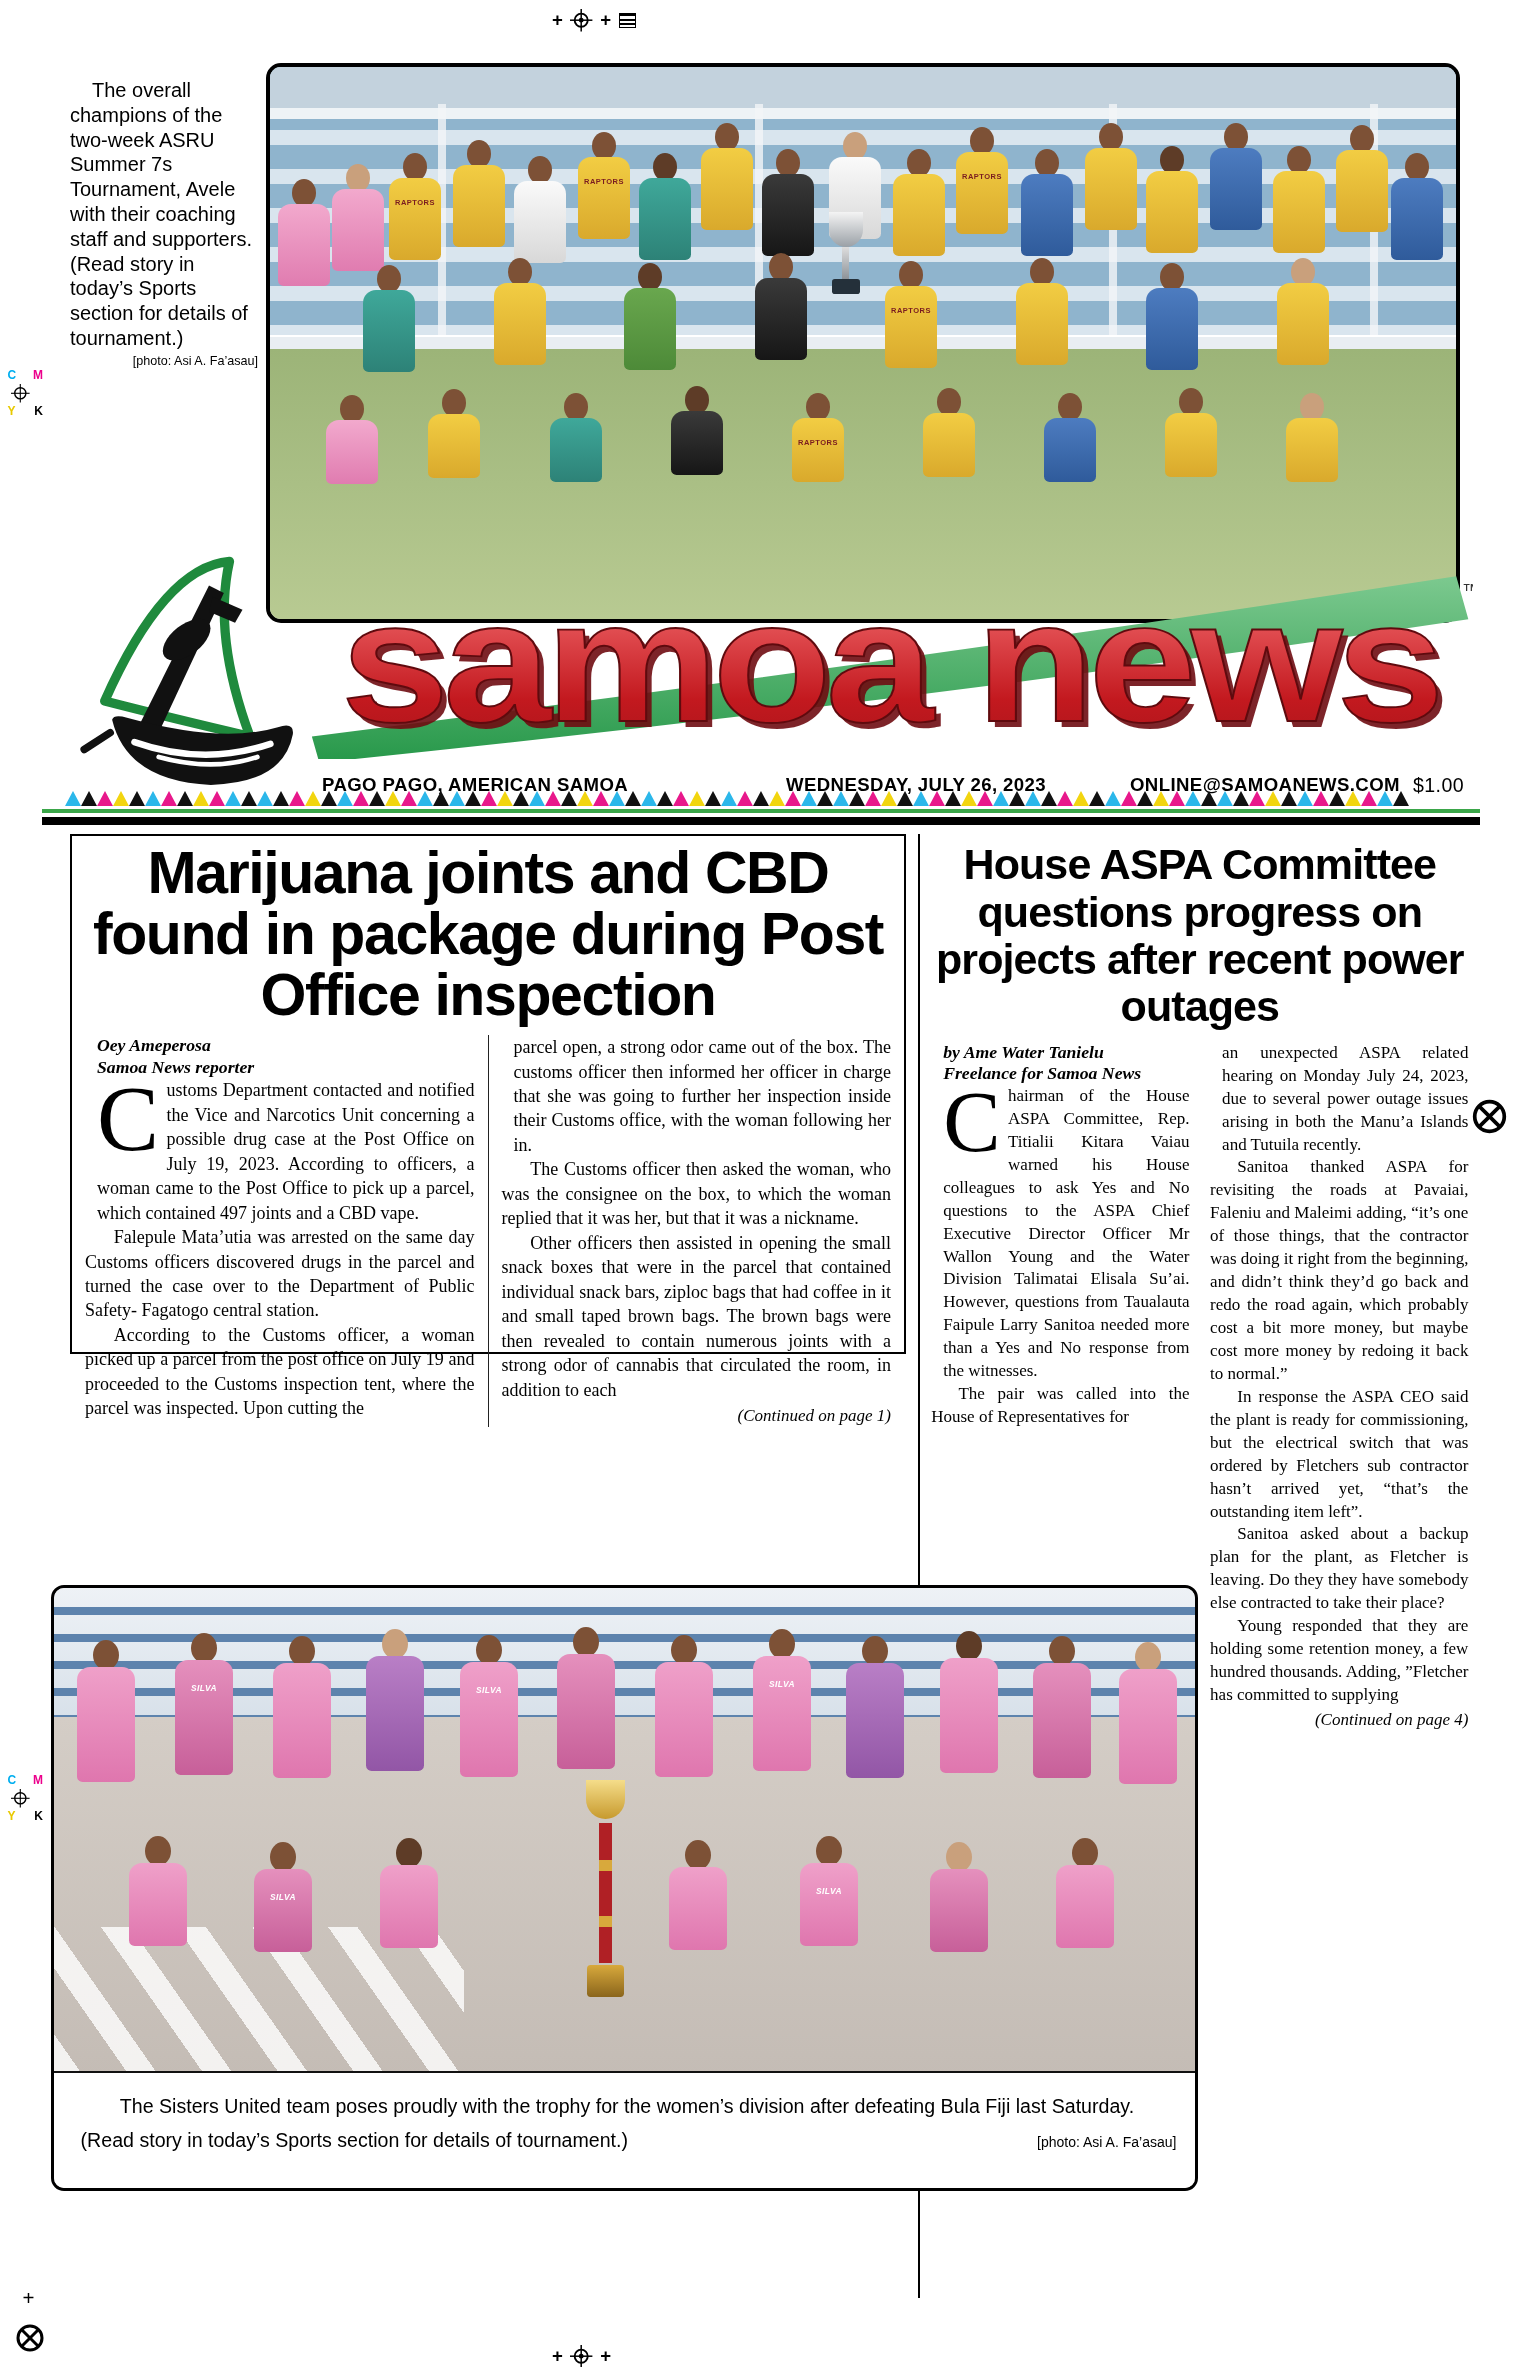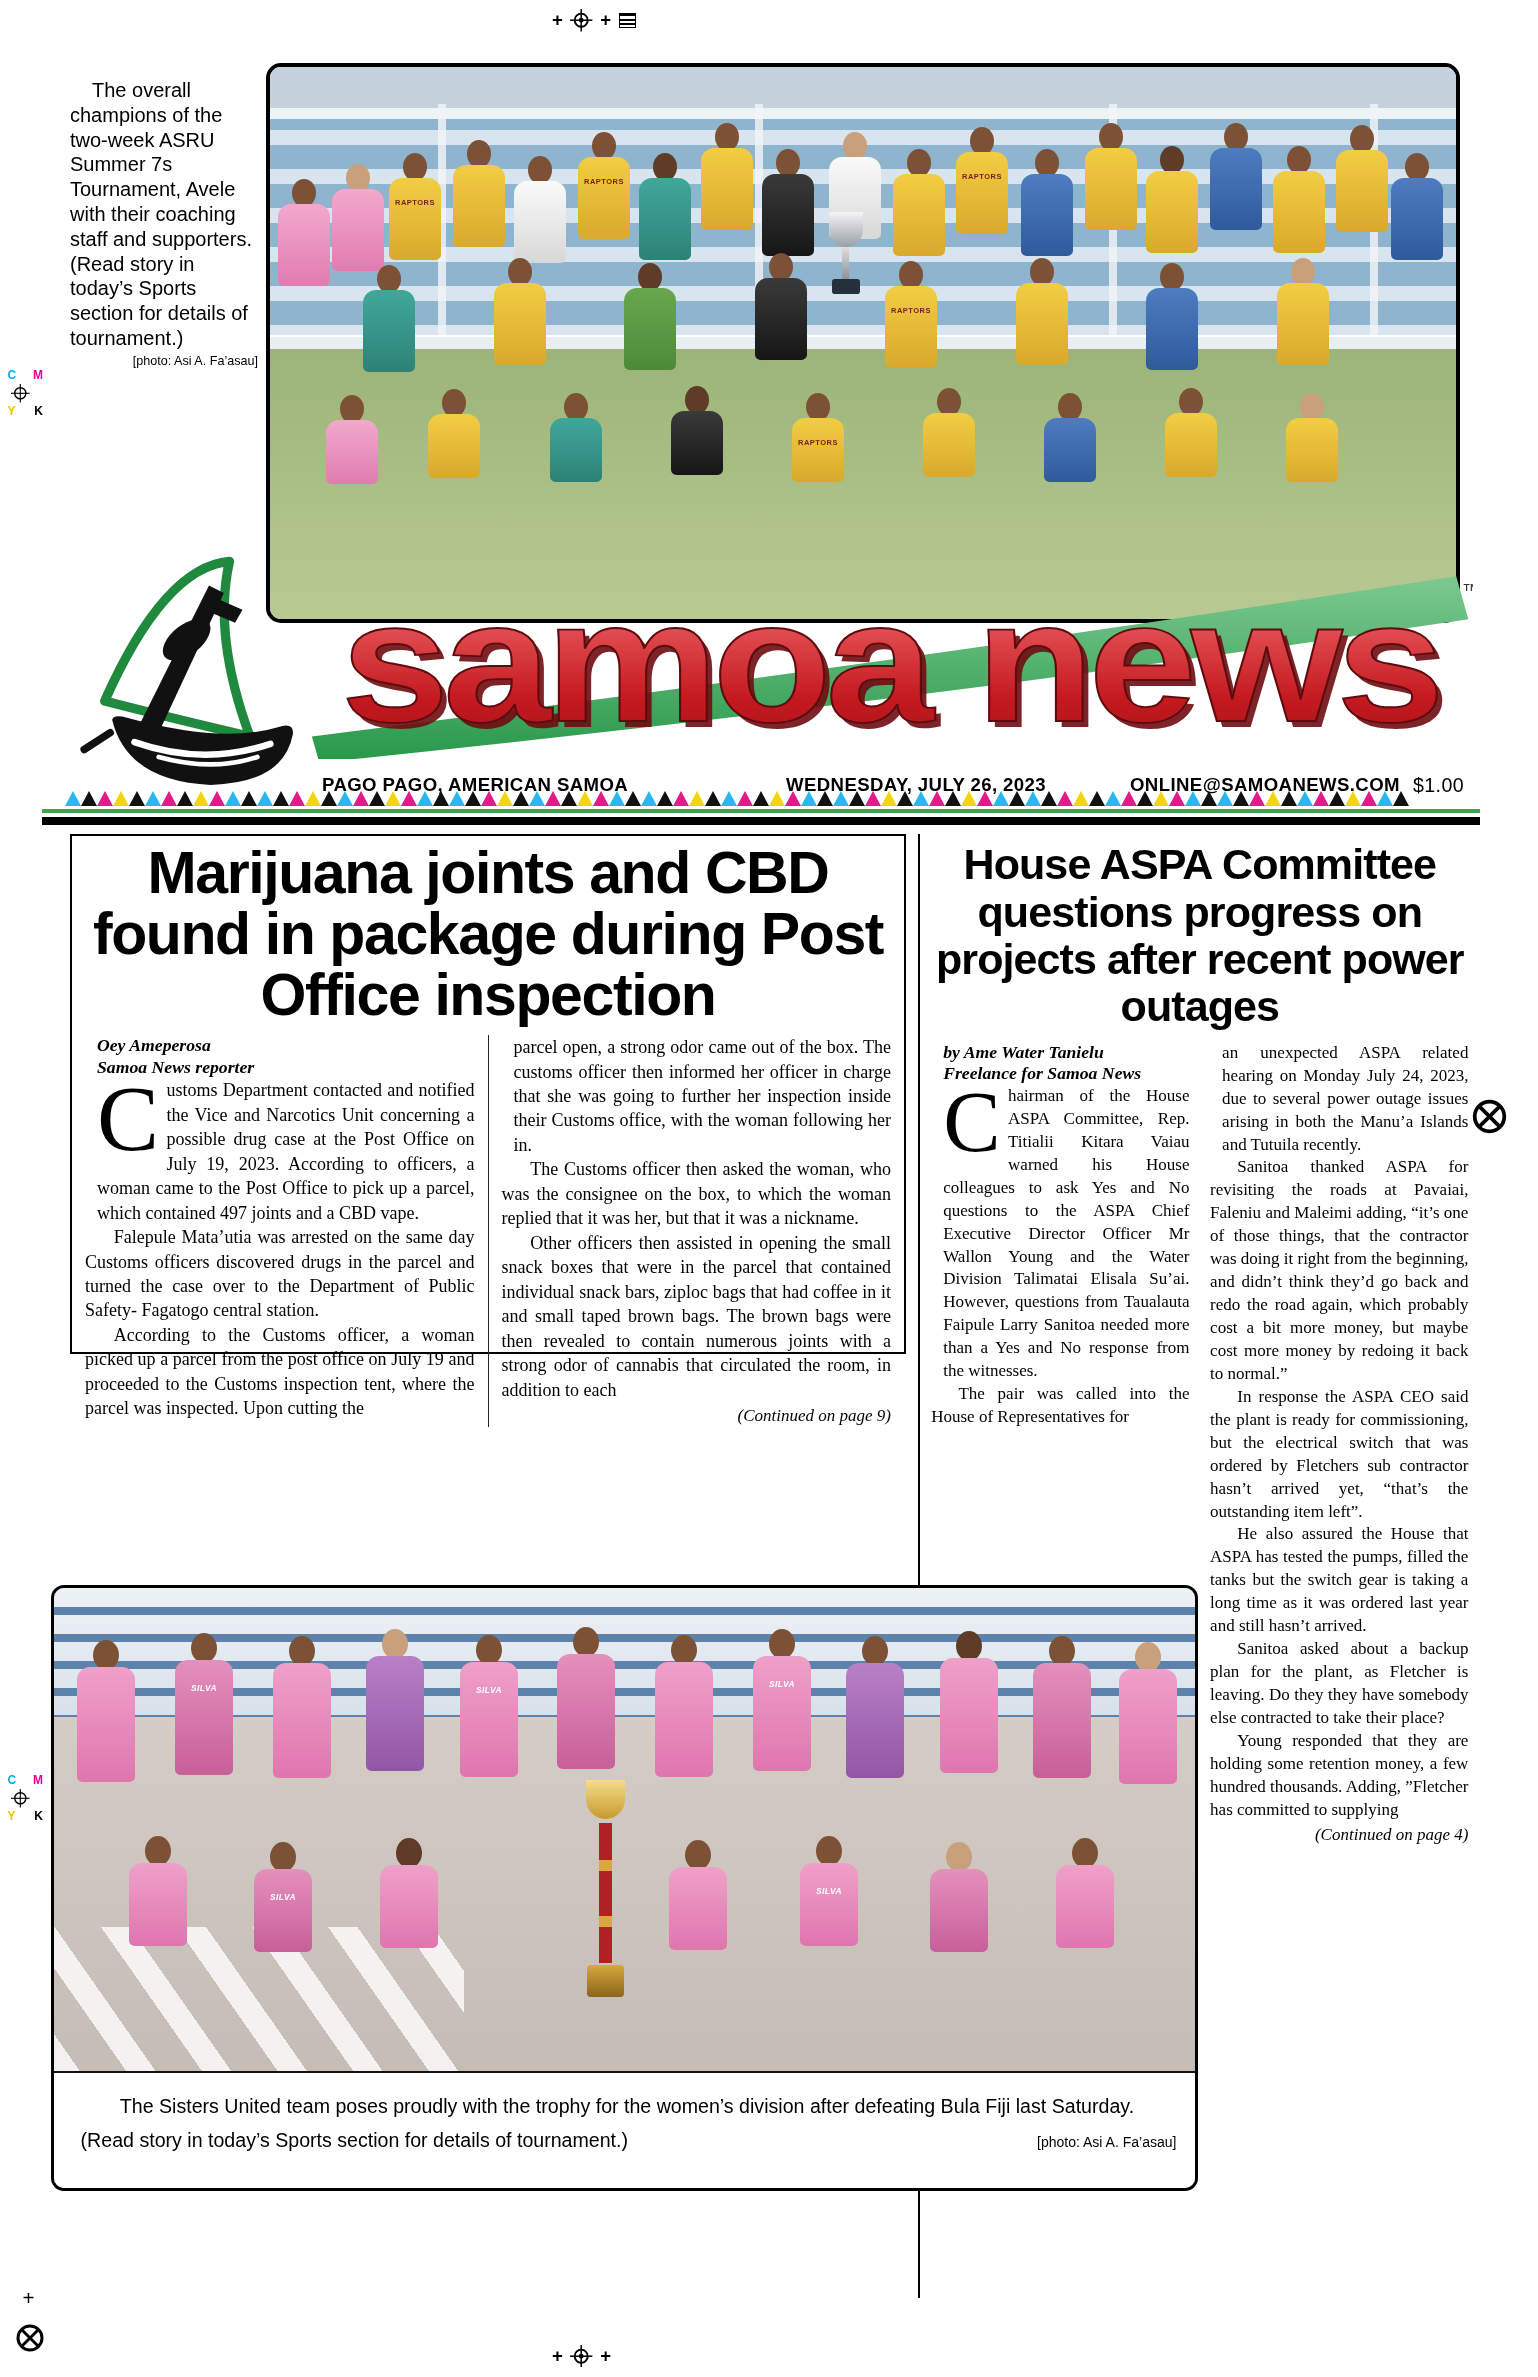--- a/index.html
+++ b/index.html
@@ -374,41 +374,40 @@
           <span>Samoa News reporter</span>
         </p>
         <p class="lead"><span class="dropcap">C</span><span>ustoms Department contacted and notified the Vice and Narcotics Unit concerning a possible drug case at the Post Office on July 19, 2023. According to officers, a woman came to the Post Office to pick up a parcel, which contained 497 joints and a CBD vape.</span></p>
         <p>Falepule Mata’utia was arrested on the same day Customs officers discovered drugs in the parcel and turned the case over to the Department of Public Safety- Fagatogo central station.</p>
         <p>According to the Customs officer, a woman picked up a parcel from the post office on July 19 and proceeded to the Customs inspection tent, where the parcel was inspected. Upon cutting the</p>
       </div>
       <div class="col">
         <p class="lead">parcel open, a strong odor came out of the box. The customs officer then informed her officer in charge that she was going to further her inspection inside their Customs office, with the woman following her in.</p>
         <p>The Customs officer then asked the woman, who was the consignee on the box, to which the woman replied that it was her, but that it was a nickname.</p>
         <p>Other officers then assisted in opening the small snack boxes that were in the parcel that contained individual snack bars, ziploc bags that had coffee in it and small taped brown bags. The brown bags were then revealed to contain numerous joints with a strong odor of cannabis that circulated the room, in addition to each</p>
-        <p class="continued">(Continued on page 9)</p>
+        <p class="continued">(Continued on page 1)</p>
       </div>
     </div>
   </div>
 
   <div class="art2">
     <h1>House ASPA Committee questions progress on projects after recent power outages</h1>
     <div class="artbody cols2">
       <div class="col first">
         <p class="byline lead">
           <span>by Ame Water Tanielu</span><br>
           <span>Freelance for Samoa News</span>
         </p>
         <p class="lead"><span class="dropcap">C</span><span>hairman of the House ASPA Committee, Rep. Titialii Kitara Vaiau warned his House colleagues to ask Yes and No questions to the ASPA Chief Executive Director Officer Mr Wallon Young and the Water Division Talimatai Elisala Su’ai. However, questions from Taualauta Faipule Larry Sanitoa needed more than a Yes and No response from the witnesses.</span></p>
         <p>The pair was called into the House of Representatives for</p>
       </div>
       <div class="col">
         <p class="lead">an unexpected ASPA related hearing on Monday July 24, 2023, due to several power outage issues arising in both the Manu’a Islands and Tutuila recently.</p>
         <p>Sanitoa thanked ASPA for revisiting the roads at Pavaiai, Faleniu and Maleimi adding, “it’s one of those things, that the contractor was doing it right from the beginning, and didn’t think they’d go back and redo the road again, which probably cost a bit more money, but maybe cost more money by redoing it back to normal.”</p>
         <p>In response the ASPA CEO said the plant is ready for commissioning, but the electrical switch that was ordered by Fletchers sub contractor hasn’t arrived yet, “that’s the outstanding item left”.</p>
-        <p>He also assured the House that ASPA has tested the pumps, filled the tanks but the switch gear is taking a long time as it was ordered last year and still hasn’t arrived.</p>
         <p>Sanitoa asked about a backup plan for the plant, as Fletcher is leaving. Do they they have somebody else contracted to take their place?</p>
         <p>Young responded that they are holding some retention money, a few hundred thousands. Adding, ”Fletcher has committed to supplying</p>
         <p class="continued">(Continued on page 4)</p>
       </div>
     </div>
   </div>
 
   <svg class="abs circlex" style="left:1471px;top:1098px;" width="37" height="37" viewBox="0 0 40 40">
     <circle cx="20" cy="20" r="16" fill="none" stroke="#000" stroke-width="4"></circle>
     <line x1="9" y1="9" x2="31" y2="31" stroke="#000" stroke-width="4"></line>

